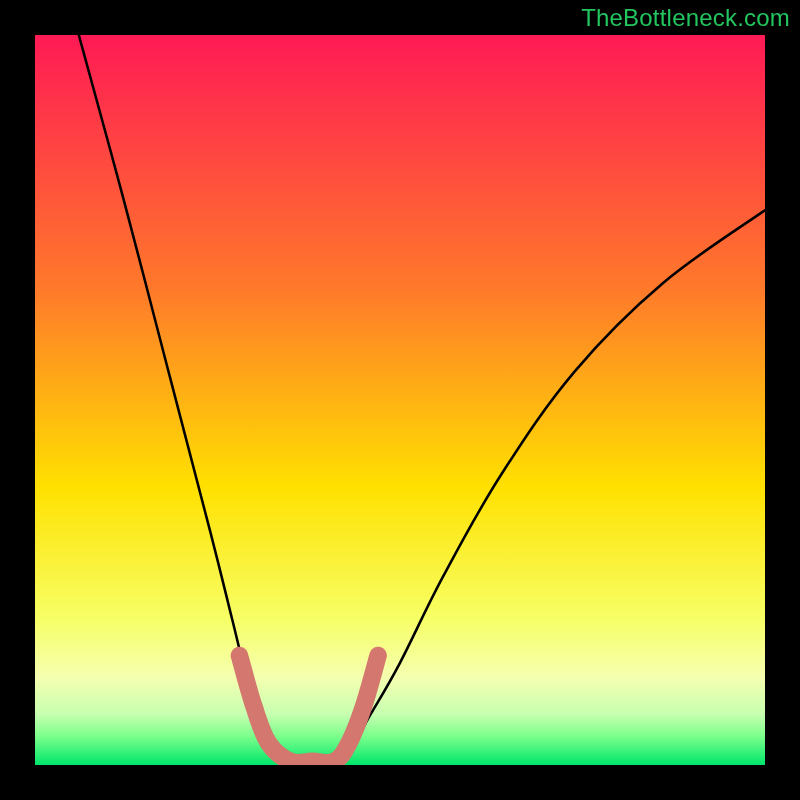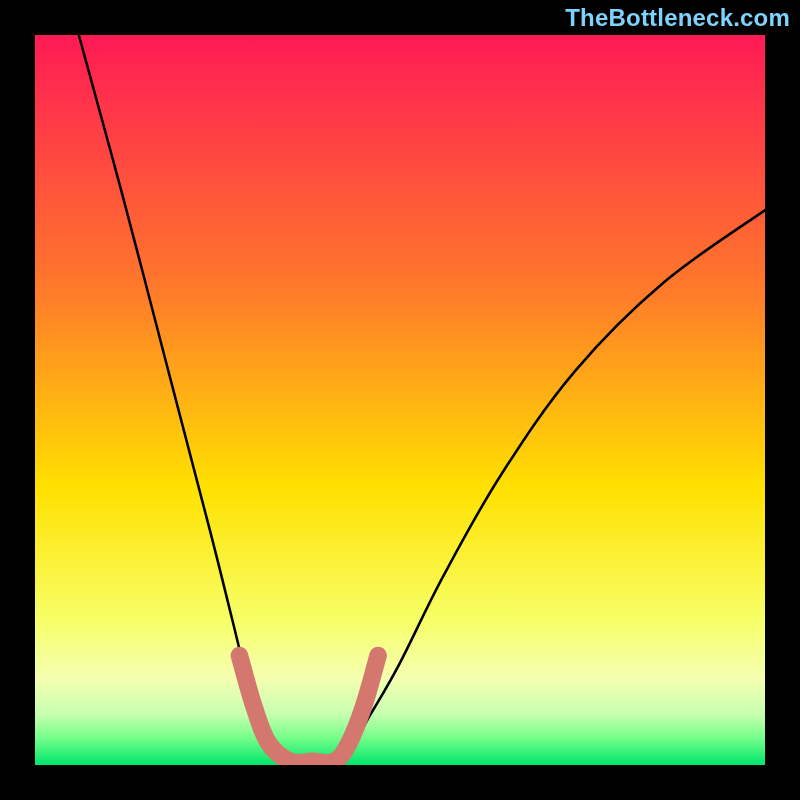--- a/index.html
+++ b/index.html
@@ -16,23 +16,23 @@
     left: 0;
     top: 0;
     width: 800px;
     height: 800px;
     background: #000;
   }
   .watermark {
     position: absolute;
     top: 4px;
     right: 10px;
-    color: #7dd3fc;
+    color: #22c55e;
     font-size: 24px;
-    font-weight: 700;
+    font-weight: 400;
     letter-spacing: 0.2px;
     z-index: 10;
     user-select: none;
   }
   .plot {
     position: absolute;
     background: #000;
   }
   .gradient {
     position: absolute;

